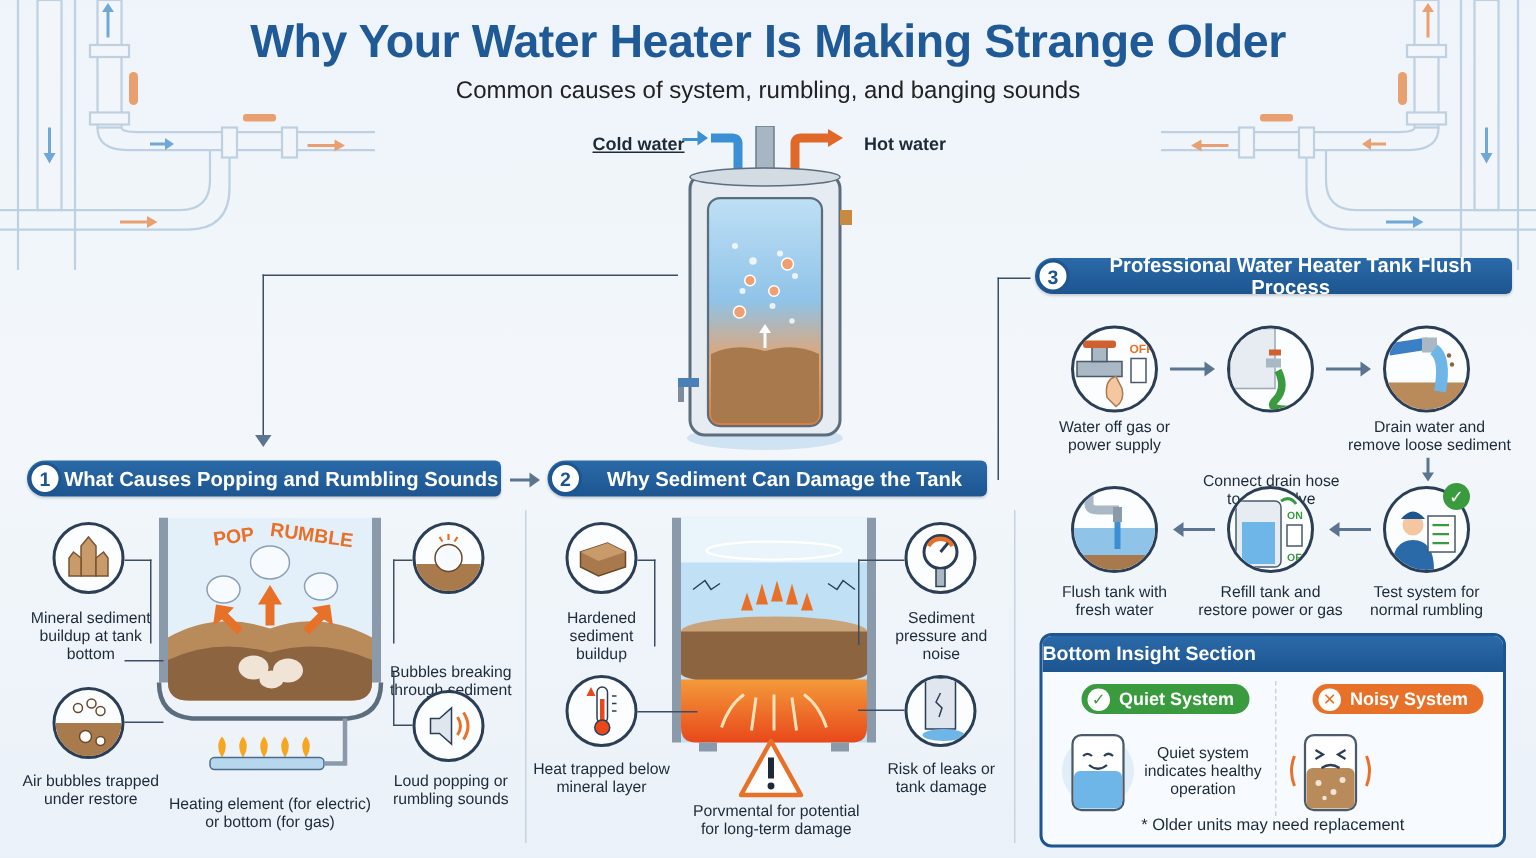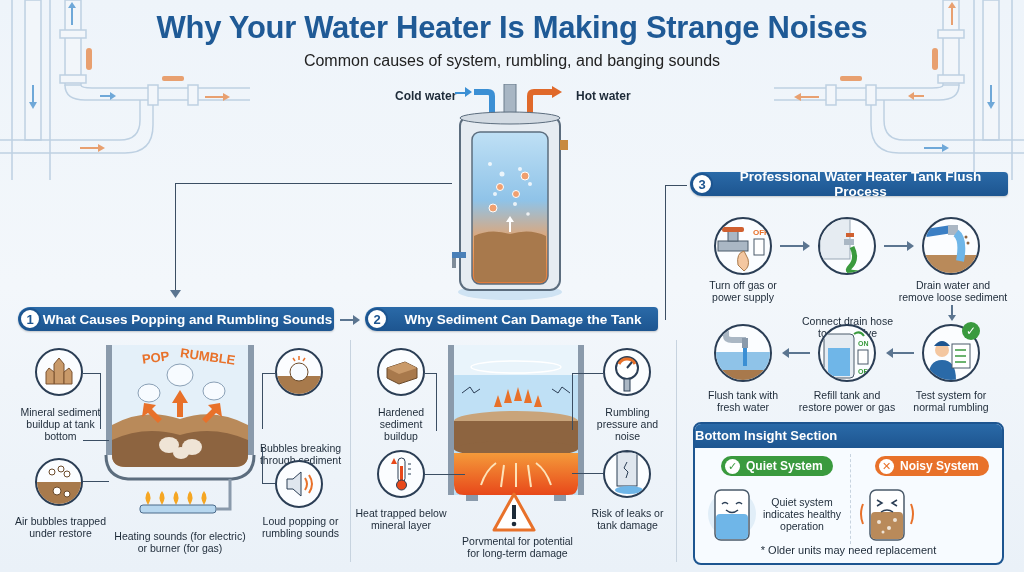--- a/index.html
+++ b/index.html
@@ -120,24 +120,24 @@
   <line x1="150" y1="96" x2="138" y2="96" stroke="#e8a070" stroke-width="2"></line>
     <polygon points="140,92 140,100 134,96" fill="#e8a070"></polygon>
   <line x1="150" y1="148" x2="170" y2="148" stroke="#6fa8d8" stroke-width="2"></line>
     <polygon points="168,144 168,152 175,148" fill="#6fa8d8"></polygon>
   <line x1="45" y1="97" x2="25" y2="97" stroke="#e8a070" stroke-width="2"></line>
     <polygon points="27,93 27,101 20,97" fill="#e8a070"></polygon>
   <rect x="158" y="48" width="6" height="22" rx="3" fill="#e8a070"></rect>
   <rect x="66" y="76" width="22" height="5" rx="2" fill="#e8a070"></rect>
 </svg>
 
-<div class="title">Why Your Water Heater Is Making Strange Noises</div>
+<div class="title">Why Your Water Heater Is Making Strange Older</div>
 <div class="subtitle">Common causes of system, rumbling, and banging sounds</div>
 
-<div class="abs" style="left:395px;top:89px;font-size:12px;font-weight:700;">Cold water</div>
+<div class="abs" style="left:395px;top:89px;font-size:12px;font-weight:700;text-decoration:underline;">Cold water</div>
 <div class="abs" style="left:576px;top:89px;font-size:12px;font-weight:700;">Hot water</div>
 <svg class="abs" style="left:440px;top:84px" width="150" height="220">
   <defs>
     <linearGradient id="hw" x1="0" y1="0" x2="0" y2="1">
       <stop offset="0" stop-color="#bfe0f5"></stop>
         <stop offset="0.45" stop-color="#8fc3e8"></stop>
       <stop offset="0.75" stop-color="#f0a060"></stop>
         <stop offset="1" stop-color="#e07a3a"></stop>
     </linearGradient>
   </defs>
@@ -265,21 +265,21 @@
     </svg>
 </div>
 <div class="lbl" style="left:258px;top:406px;width:85px;margin-top:36px;">Bubbles breaking through sediment layer</div>
 <div class="circ" style="left:275px;top:460px;width:48px;height:48px;">
   <svg width="44" height="44">
       <polygon points="10,17 16,17 24,10 24,34 16,27 10,27" fill="#dfe6ee" stroke="#2b3e55"></polygon>
       <path d="M28 16 Q32 22 28 28 M32 13 Q38 22 32 31" stroke="#e8712a" stroke-width="2" fill="none"></path>
     </svg>
 </div>
 <div class="lbl" style="left:258px;top:515px;width:85px;">Loud popping or rumbling sounds</div>
-<div class="lbl" style="left:110px;top:530px;width:140px;">Heating sounds (for electric) or burner (for gas)</div>
+<div class="lbl" style="left:110px;top:530px;width:140px;">Heating element (for electric) or bottom (for gas)</div>
 
 <div class="conn" style="left:83px;top:373px;width:18px;height:56px;border-top-width:1px;border-right-width:1px;"></div>
 <div class="conn" style="left:83px;top:440px;width:26px;height:42px;border-top-width:1px;border-left-width:0;border-right-width:0;border-bottom-width:1px;"></div>
 <div class="conn" style="left:262px;top:373px;width:13px;height:56px;border-top-width:1px;border-left-width:1px;"></div>
 <div class="conn" style="left:262px;top:448px;width:13px;height:36px;border-bottom-width:1px;border-left-width:1px;"></div>
 
 <svg class="abs" style="left:446px;top:345px" width="140" height="170">
   <defs>
     <linearGradient id="heat" x1="0" y1="0" x2="0" y2="1">
         <stop offset="0" stop-color="#f49a3a"></stop>
@@ -343,21 +343,21 @@
 </div>
 <div class="lbl" style="left:355px;top:507px;width:92px;">Heat trapped below mineral layer</div>
 <div class="circ" style="left:603px;top:348px;width:48px;height:48px;">
   <svg width="44" height="44">
       <circle cx="22" cy="18" r="11" fill="#fff" stroke="#2b3e55" stroke-width="2"></circle>
       <path d="M14 14 A9 9 0 0 1 30 14" stroke="#e8712a" stroke-width="3" fill="none"></path>
       <line x1="22" y1="18" x2="27" y2="12" stroke="#2b3e55" stroke-width="2"></line>
       <rect x="19" y="29" width="6" height="12" fill="#aab7c4" stroke="#2b3e55"></rect>
     </svg>
 </div>
-<div class="lbl" style="left:585px;top:406px;width:85px;">Rumbling pressure and noise</div>
+<div class="lbl" style="left:585px;top:406px;width:85px;">Sediment pressure and noise</div>
 <div class="circ" style="left:603px;top:450px;width:48px;height:48px;">
   <svg width="44" height="44">
       <rect x="12" y="0" width="20" height="34" fill="#dfe6ee" stroke="#2b3e55"></rect>
       <path d="M22 10 l-3 6 l4 4 l-2 6" stroke="#2b3e55" fill="none"></path>
       <ellipse cx="24" cy="38" rx="14" ry="4" fill="#6fb6e8"></ellipse>
     </svg>
 </div>
 <div class="lbl" style="left:585px;top:507px;width:85px;">Risk of leaks or tank damage</div>
 
 <div class="conn" style="left:425px;top:373px;width:12px;height:58px;border-top-width:1px;border-right-width:1px;"></div>
@@ -368,21 +368,21 @@
 <div class="circ" style="left:714px;top:217px;width:58px;height:58px;">
   <svg width="54" height="54">
       <rect x="2" y="22" width="30" height="10" fill="#aab7c4" stroke="#4a5a6a"></rect>
       <rect x="12" y="12" width="10" height="10" fill="#aab7c4" stroke="#4a5a6a"></rect>
       <rect x="6" y="8" width="22" height="5" rx="2" fill="#d06030"></rect>
       <rect x="38" y="20" width="10" height="16" fill="#fff" stroke="#4a5a6a"></rect>
       <text x="37" y="16" font-size="8" font-weight="700" fill="#e8712a" font-family="Liberation Sans, sans-serif">OFF</text>
       <path d="M22 46 Q20 34 28 32 L32 40 Q34 48 28 52 Z" fill="#f4c7a0" stroke="#a87a4c"></path>
     </svg>
 </div>
-<div class="lbl" style="left:703px;top:279px;width:80px;">Turn off gas or power supply</div>
+<div class="lbl" style="left:703px;top:279px;width:80px;">Water off gas or power supply</div>
 <div class="arrow-h" style="left:780px;top:245px;width:28px;"></div>
 <div class="circ" style="left:818px;top:217px;width:58px;height:58px;">
   <svg width="54" height="54">
       <rect x="0" y="0" width="30" height="40" fill="#e6ecf2" stroke="#9aa8b6"></rect>
       <rect x="24" y="20" width="10" height="6" fill="#aab7c4"></rect>
       <rect x="26" y="14" width="8" height="4" fill="#d06030"></rect>
       <path d="M32 28 Q38 40 30 48 Q24 54 40 54" stroke="#3a9a3e" stroke-width="5" fill="none"></path>
     </svg>
 </div>
 <div class="lbl" style="left:800px;top:279px;width:95px;margin-top:36px;">Connect drain hose to tank valve</div>

